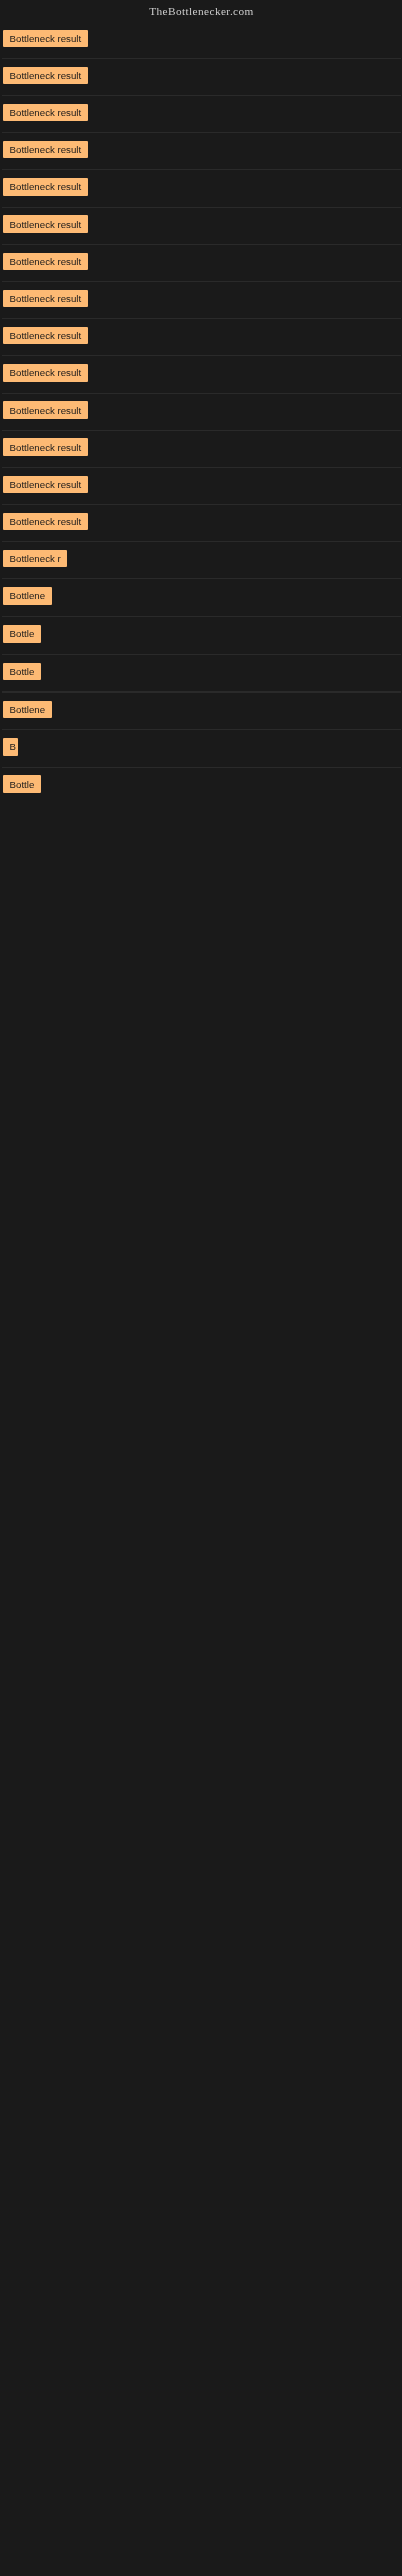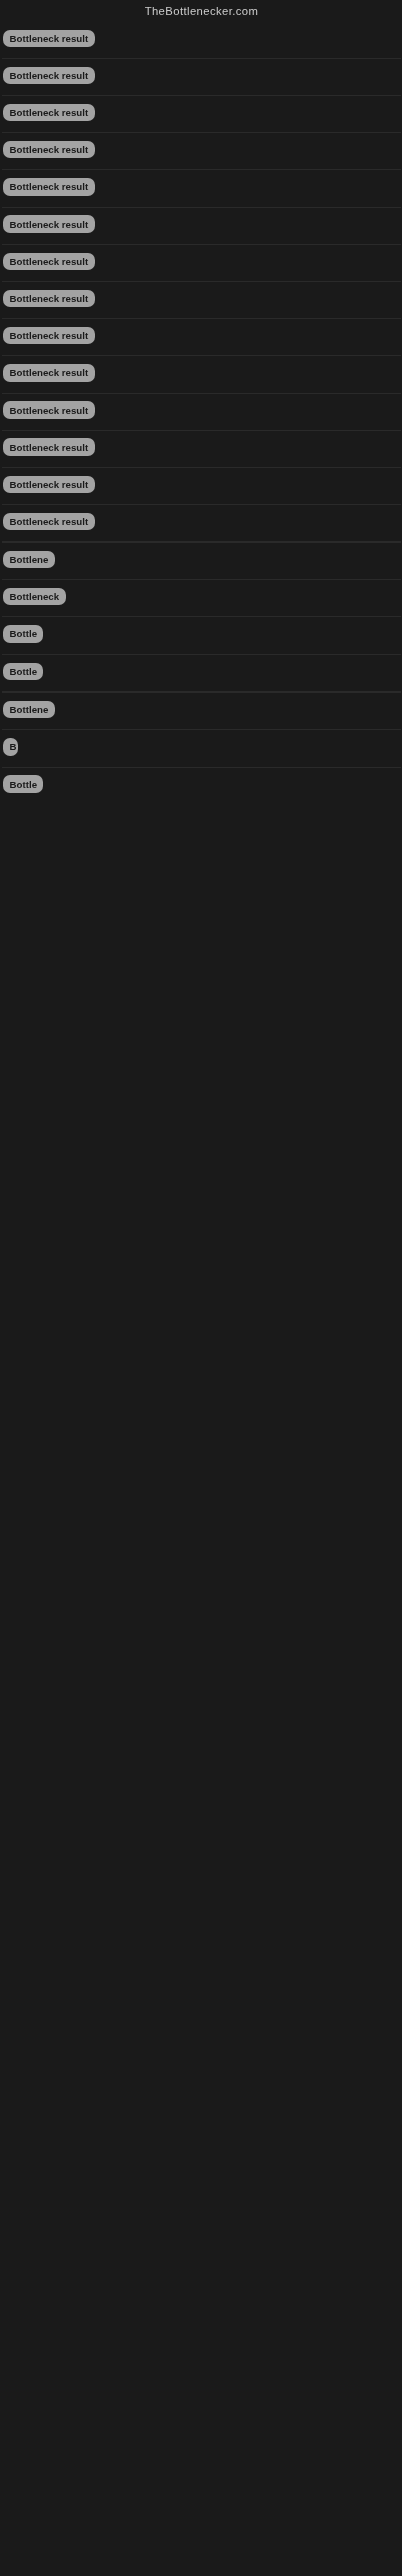--- a/index.html
+++ b/index.html
@@ -15,30 +15,31 @@
       font-family: Arial, sans-serif;
       position: relative;
     }
 
     .site-title {
       text-align: center;
       color: #cccccc;
       font-size: 11.3px;
       padding: 4.8px 0;
       letter-spacing: 0.4px;
+      font-family: Liberation Serif, serif;
     }
 
     .bottleneck-badge {
       display: inline-block;
-      background-color: #a3a3a3;
+      background-color: #fdba74;
       color: #1a1a1a;
       font-size: 9.7px;
-      font-weight: bold;
+      font-weight: normal;
       padding: 3.2px 6.4px;
-      border-radius: 7px;
+      border-radius: 1px;
       white-space: nowrap;
       overflow: hidden;
     }
 
     .badge-row {
       padding: 6.4px 3.2px;
     }
 
     .separator {
       height: 0.8px;
@@ -75,24 +76,24 @@
     <div class="badge-row" style="padding-top: 8px; padding-bottom: 8px;"><span class="bottleneck-badge" style="max-width: 126px;">Bottleneck result</span></div>
     <div class="separator"></div>
     <div class="badge-row" style="padding-top: 8px; padding-bottom: 8px;"><span class="bottleneck-badge" style="max-width: 127px;">Bottleneck result</span></div>
     <div class="separator"></div>
     <div class="badge-row" style="padding-top: 8px; padding-bottom: 8px;"><span class="bottleneck-badge" style="max-width: 119px;">Bottleneck result</span></div>
     <div class="separator"></div>
     <div class="badge-row" style="padding-top: 8px; padding-bottom: 8px;"><span class="bottleneck-badge" style="max-width: 117px;">Bottleneck result</span></div>
     <div class="separator"></div>
     <div class="badge-row" style="padding-top: 8px; padding-bottom: 8px;"><span class="bottleneck-badge" style="max-width: 113px;">Bottleneck result</span></div>
     <div class="separator"></div>
+    <div class="badge-row" style="padding-top: 8px; padding-bottom: 8px;"><span class="bottleneck-badge" style="max-width: 76px;">Bottleneck r</span></div>
     <div class="separator"></div>
     <div class="badge-row" style="padding-top: 8px; padding-bottom: 8px;"><span class="bottleneck-badge" style="max-width: 59px;">Bottlene</span></div>
     <div class="separator"></div>
-    <div class="badge-row" style="padding-top: 8px; padding-bottom: 8px;"><span class="bottleneck-badge" style="max-width: 64px;">Bottleneck</span></div>
     <div class="separator"></div>
     <div class="badge-row" style="padding-top: 8px; padding-bottom: 8px;"><span class="bottleneck-badge" style="max-width: 45px;">Bottle</span></div>
     <div class="separator"></div>
     <div class="separator"></div>
     <div class="badge-row" style="padding-top: 8px; padding-bottom: 8px;"><span class="bottleneck-badge" style="max-width: 45px;">Bottle</span></div>
     <div class="separator"></div>
     <div class="separator"></div>
     <div class="badge-row" style="padding-top: 8px; padding-bottom: 8px;"><span class="bottleneck-badge" style="max-width: 55px;">Bottlene</span></div>
     <div class="separator"></div>
     <div class="badge-row" style="padding-top: 8px; padding-bottom: 8px;"><span class="bottleneck-badge" style="max-width: 14.5px;">B</span></div>

